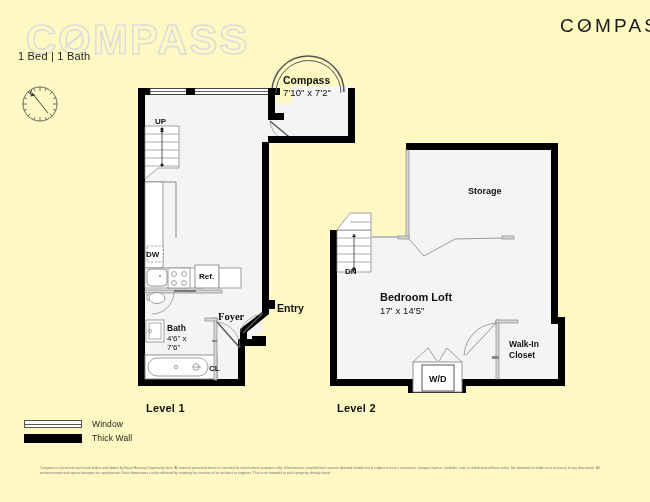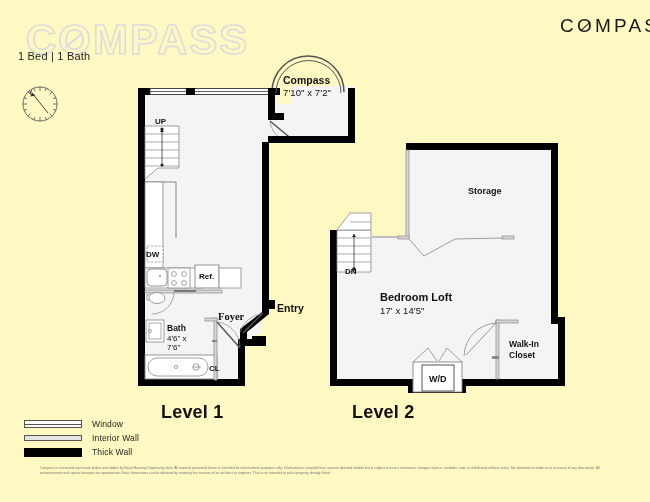--- a/index.html
+++ b/index.html
@@ -150,25 +150,24 @@
     white-space: nowrap;
   }
   .dim-two b {
     font-weight: 700;
     font-size: 8.5px;
   }
 
   
   .level-title {
     position: absolute;
-    font-size: 18px;
+    font-size: 11px;
     font-weight: 700;
     color: #111;
     letter-spacing: .2px;
-    margin-left: 15px;
   }
 
   
   #legend {
     position: absolute;
     left: 24px;
     top: 418px;
     width: 190px;
   }
   .legend-row {
@@ -471,24 +470,20 @@
 
   <div class="level-title" style="left:146px; top:402px;">Level 1</div>
   <div class="level-title" style="left:337px; top:402px;">Level 2</div>
 
   <div id="legend">
     <div class="legend-row">
       <div class="legend-swatch sw-window"></div>
       <div class="legend-text">Window</div>
     </div>
     <div class="legend-row">
-      <div class="legend-swatch sw-interior"></div>
-      <div class="legend-text">Interior Wall</div>
-    </div>
-    <div class="legend-row">
       <div class="legend-swatch sw-thick"></div>
       <div class="legend-text">Thick Wall</div>
     </div>
   </div>
 
   <div id="disclaimer">Compass is a licensed real estate broker and abides by Equal Housing Opportunity laws. All material presented herein is intended for informational purposes only. Information is compiled from sources deemed reliable but is subject to errors, omissions, changes in price, condition, sale, or withdrawal without notice. No statement is made as to accuracy of any description. All measurements and square footages are approximate. Exact dimensions can be obtained by retaining the services of an architect or engineer. This is not intended to solicit property already listed.</div>
 
 </div>
 
 </body></html>

